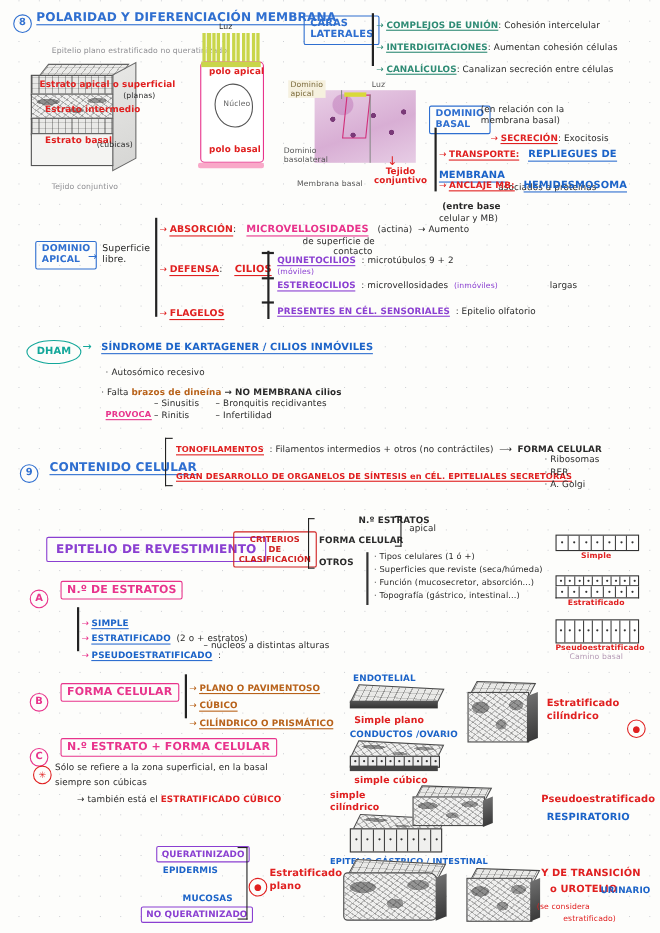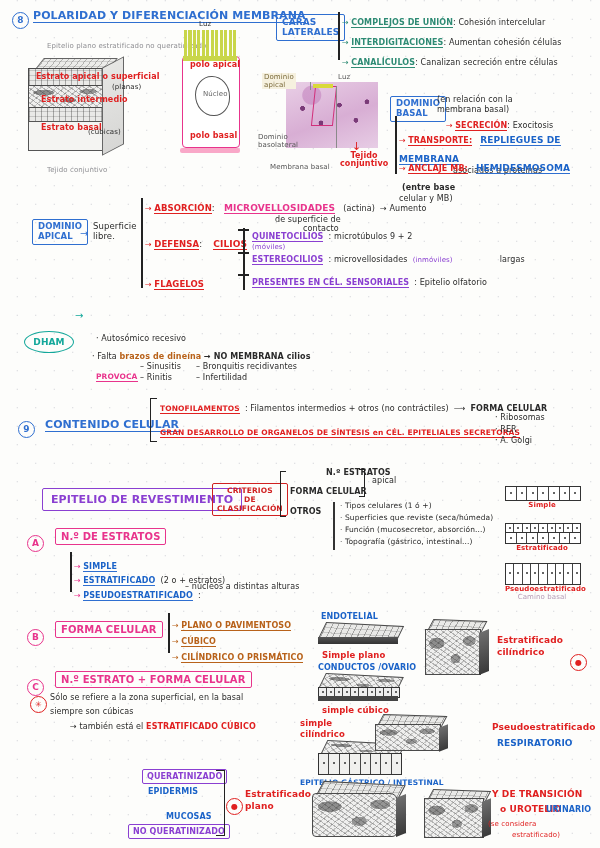--- a/index.html
+++ b/index.html
@@ -247,24 +247,25 @@
     <span class="hw c-purple b t8 ul-purple">ESTEREOCILIOS</span>
     <span class="hw c-blk t8">: microvellosidades</span>
     <div class="hw c-purple t7" style="display:inline-block;">(inmóviles)</div>
     <span class="hw c-blk t8" style="margin-left:42px;">largas</span>
   </div>
   <div class="abs" style="left:252px;top:270px;">
     <span class="hw c-purple b t8 ul-purple">PRESENTES EN CÉL. SENSORIALES</span>
     <span class="hw c-blk t8">: Epitelio olfatorio</span>
   </div>
 
-  <div class="abs" style="left:24px;top:307px;margin-top:23px;">
+  <div class="abs" style="left:24px;top:307px;">
     <span class="ell hw b">DHAM</span>
   </div>
   <div class="abs c-teal t10" style="left:75px;top:310px;">→</div>
+  <div class="abs hw c-blue2 b t9 ul-blue" style="left:92px;top:311px;">SÍNDROME DE KARTAGENER / CILIOS INMÓVILES</div>
 
   <div class="abs hw c-blk t8" style="left:96px;top:334px;">· <span>Autosómico recesivo</span></div>
 
   <div class="abs hw t8" style="left:92px;top:352px;">
     <span class="c-blk">· <span>Falta</span></span>
     <span class="c-orange b">brazos de dineína</span>
     <span class="c-blk b">→ NO MEMBRANA cilios</span>
   </div>
 
   <div class="abs hw c-pink b t75 ul-pink" style="left:96px;top:372px;">PROVOCA</div>

